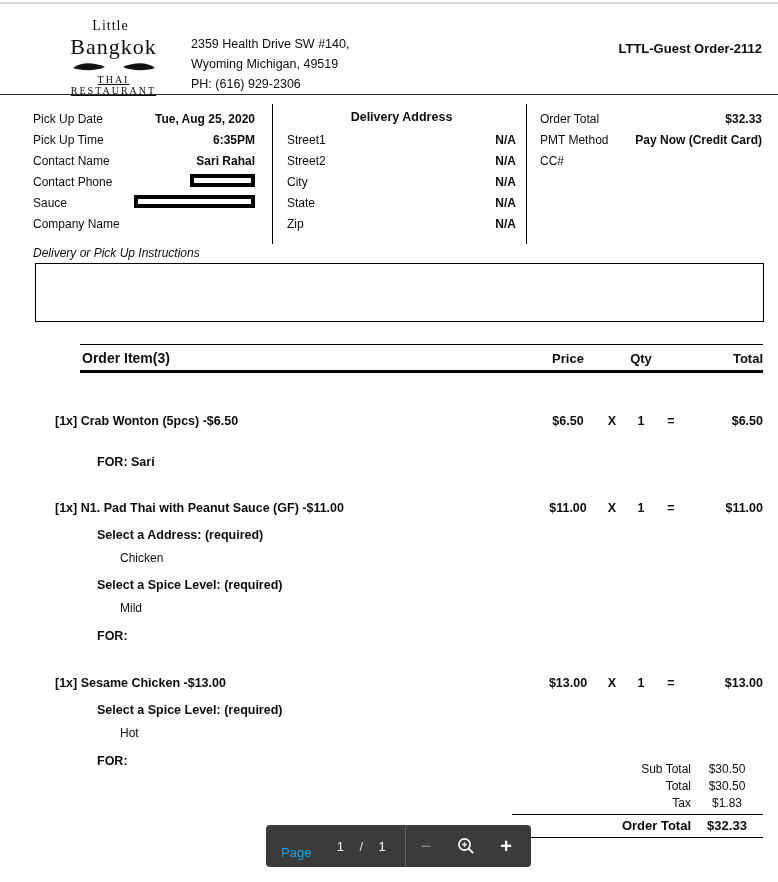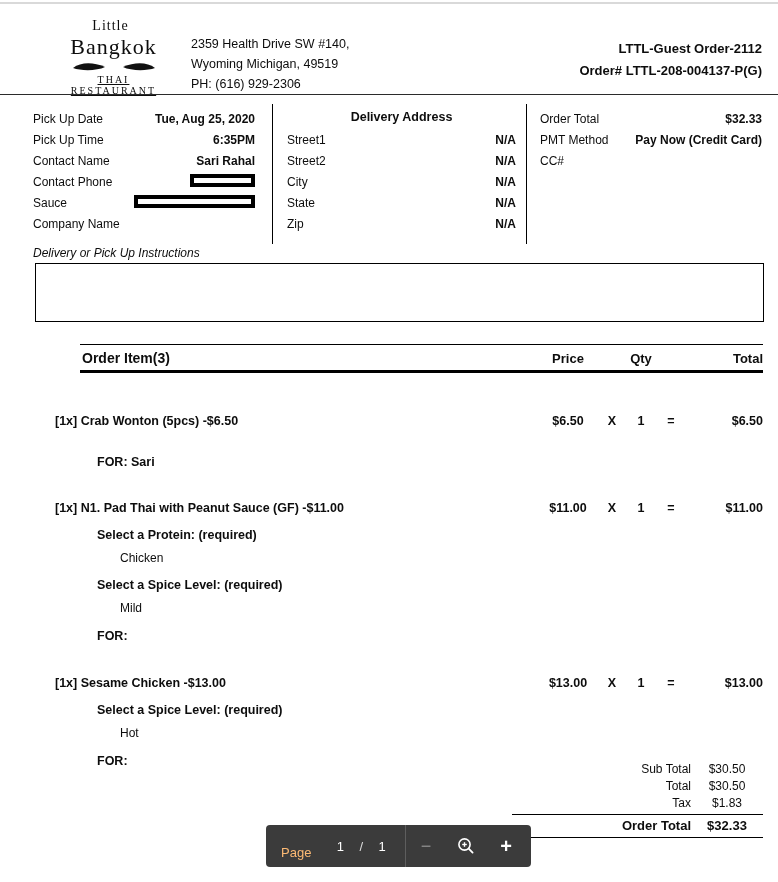--- a/index.html
+++ b/index.html
@@ -65,21 +65,21 @@
 
   
   .totals { position:absolute; top:760px; left:512px; width:251px; font-size:12px; }
   .tot-row { display:flex; height:17px; align-items:center; }
   .tot-label { flex:1; text-align:right; }
   .tot-value { width:72px; text-align:center; }
   .tot-grand { border-top:1px solid #000; border-bottom:1px solid #000; margin-top:3px; padding:3px 0 4px; display:flex; font-size:13px; font-weight:bold; align-items:center; }
 
   
   .toolbar { position:absolute; top:825px; left:266px; width:265px; height:42px; background:#3b3b3b; border-radius:4px; display:flex; align-items:center; color:#fff; font-size:13px; }
-  .tb-page-label { margin-left:15px; color:#fdba74;margin-top:13px; }
+  .tb-page-label { margin-left:15px; color:#0ea5e9;margin-top:13px; }
   .tb-page-cur { margin-left:22px; width:14px; text-align:center; }
   .tb-sep { margin-left:12px; color:#ddd; }
   .tb-page-total { margin-left:12px; width:14px; text-align:center; }
   .tb-divider { margin-left:16px; width:1px; height:42px; background:rgba(255,255,255,0.18); }
   .tb-btn { width:40px; height:42px; display:flex; align-items:center; justify-content:center; cursor:pointer; }
   .tb-minus { color:#8f8f8f; font-size:18px; }
   .tb-plus { color:#fff; font-size:20px; font-weight:bold; }
 </style>
 </head>
 <body>
@@ -97,21 +97,20 @@
       </svg>
       <div class="logo-tagline">THAI RESTAURANT</div>
     </div>
     <div class="addr">
       <div>2359 Health Drive SW #140,</div>
       <div>Wyoming Michigan, 49519</div>
       <div>PH: (616) 929-2306</div>
     </div>
     <div class="order-ids">
       <div>LTTL-Guest Order-2112</div>
-      <div>Order# LTTL-208-004137-P(G)</div>
     </div>
   </div>
 
   <div class="rule-top"></div>
 
   <div class="info-grid">
     <div class="info-col col1">
       <div class="info-row">
         <span class="info-label">Pick Up Date</span>
         <span class="info-value">Tue, Aug 25, 2020</span>
@@ -206,21 +205,21 @@
 
     <div class="item item2">
       <div class="item-row">
         <span class="item-name">[1x] N1. Pad Thai with Peanut Sauce (GF) -$11.00</span>
         <span class="col-price">$11.00</span>
         <span class="col-x">X</span>
         <span class="col-qty">1</span>
         <span class="col-eq">=</span>
         <span class="col-total">$11.00</span>
       </div>
-      <div class="opt-label">Select a Protein: (required)</div>
+      <div class="opt-label">Select a Address: (required)</div>
       <div class="opt-choice">Chicken</div>
       <div class="opt-label">Select a Spice Level: (required)</div>
       <div class="opt-choice">Mild</div>
       <div class="for-row">FOR:</div>
     </div>
 
     <div class="item item3">
       <div class="item-row">
         <span class="item-name">[1x] Sesame Chicken -$13.00</span>
         <span class="col-price">$13.00</span>

